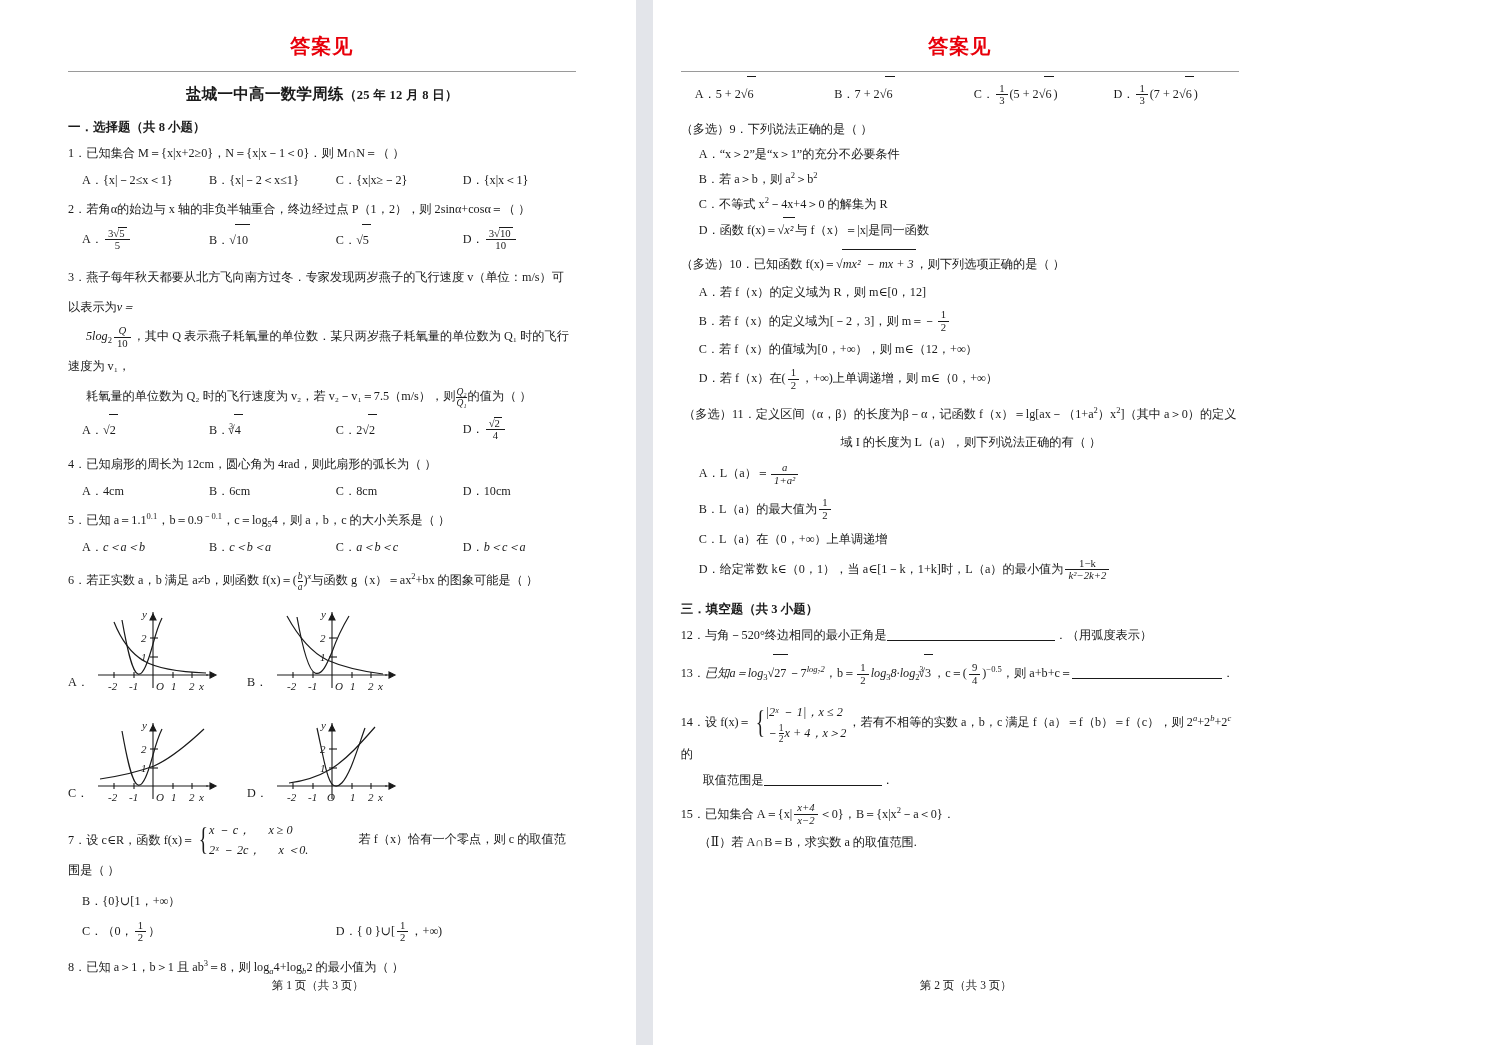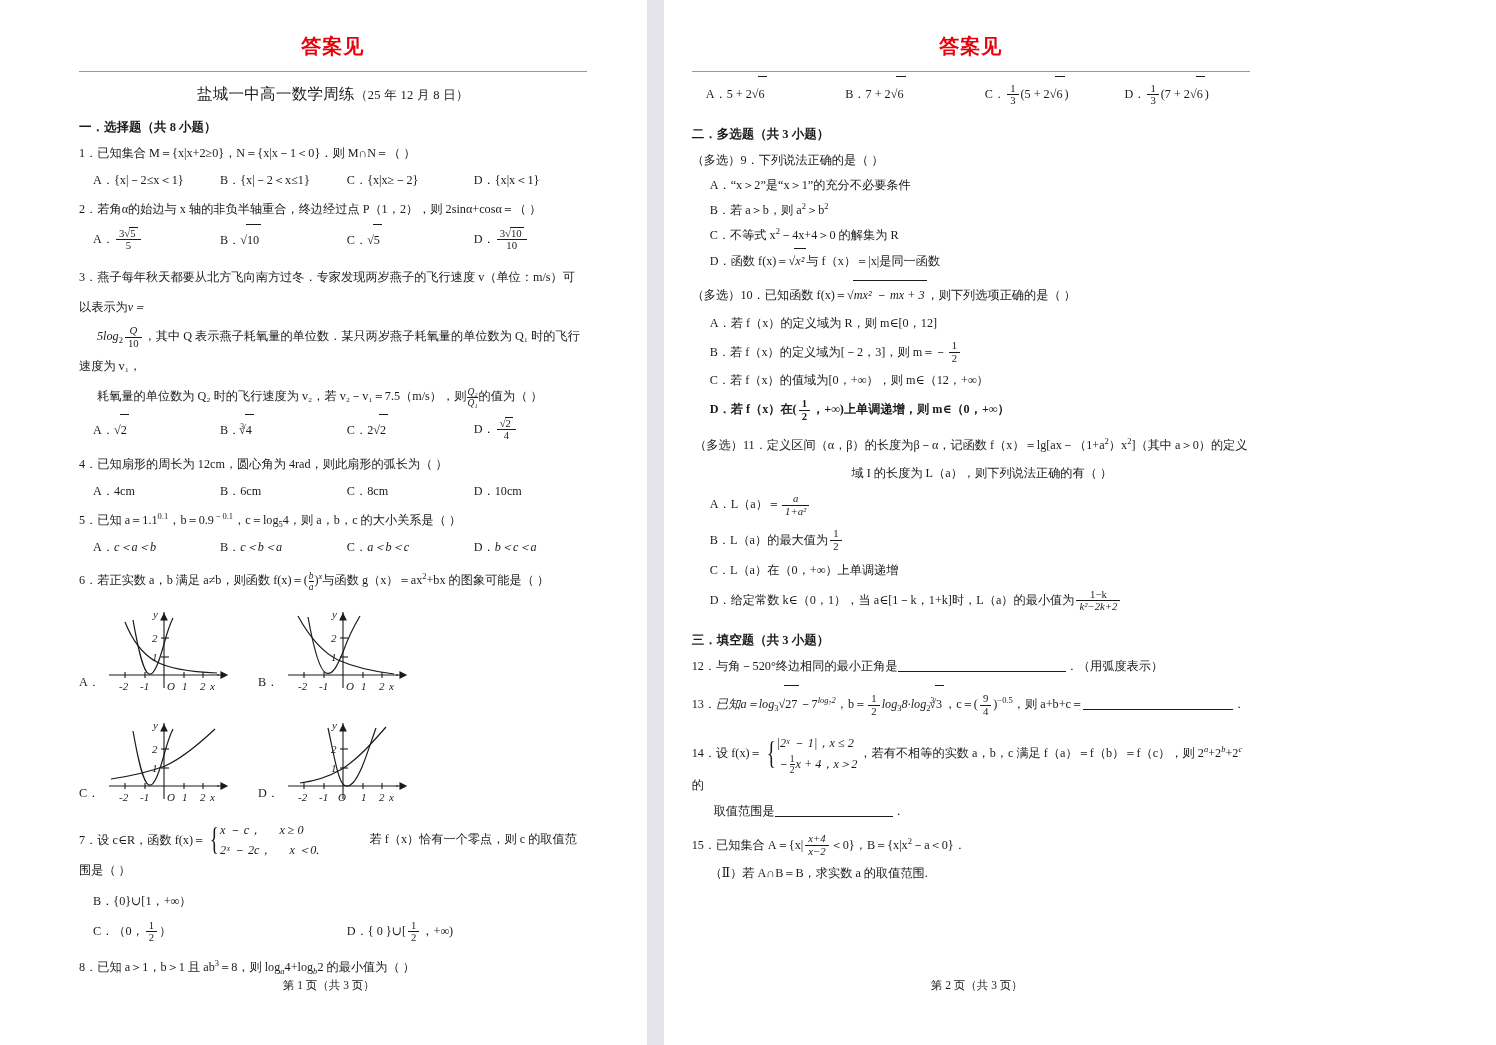--- a/index.html
+++ b/index.html
@@ -4,36 +4,36 @@
 <title>math-worksheet</title>
 <style>
   html,body{margin:0;padding:0;}
   body{
     width:1496px;height:1045px;
     background:#ffffff;
     font-family:"Liberation Serif","DejaVu Serif",serif;
     color:#1a1a1a;
     overflow:hidden;
   }
-  .sheet{position:relative;width:1279px;height:1045px;display:flex;padding-left:11px;}
+  .sheet{position:relative;width:1279px;height:1045px;display:flex;}
   .page{position:relative;background:#fff;height:1045px;box-sizing:border-box;}
   .page-left{width:739px;padding:0 60px 0 68px;}
   .gutter{width:17px;background:#e3e5ea;height:1045px;flex:0 0 17px;}
   .page-right{width:740px;padding:0 40px 0 28px;}
 
   .redhead{
     text-align:center;color:#e8000a;font-weight:bold;
     font-size:20px;letter-spacing:1px;padding-top:36px;line-height:1;
     font-family:"DejaVu Sans","Liberation Sans",sans-serif;
   }
   .rule{height:0;border-top:1.4px solid #9a9a9a;margin-top:15px;}
   .page-right .rule{margin-top:15px;}
 
   .doctitle{
-    text-align:center;font-weight:normal;font-size:15.5px;margin-top:12px;
+    text-align:center;font-weight:bold;font-size:15.5px;margin-top:12px;
     letter-spacing:.3px;
   }
   .doctitle .small{font-size:12.5px;}
 
   .sechead{font-weight:bold;font-size:12.5px;margin-top:14px;margin-bottom:2px;}
 
   .q{font-size:12.2px;line-height:1.95;margin-top:6px;}
   .opts{display:flex;font-size:12.2px;margin-top:2px;line-height:2.0;}
   .opts.c4 > div{width:25%;}
   .opts.c2 > div{width:50%;}
@@ -323,37 +323,36 @@
     <div class="redhead">答案见</div>
     <div class="rule"></div>
 
     <div class="opts c4" style="line-height:2.9;margin-top:4px;">
       <div class="opt"><span>A．</span><span>5 + 2</span><span class="rad"><span class="sign">√</span><span class="body">6</span></span></div>
       <div class="opt"><span>B．</span><span>7 + 2</span><span class="rad"><span class="sign">√</span><span class="body">6</span></span></div>
       <div class="opt"><span>C．</span><span class="frac"><span class="nu">1</span><span class="de">3</span></span><span>(5 + 2</span><span class="rad"><span class="sign">√</span><span class="body">6</span></span><span>)</span></div>
       <div class="opt"><span>D．</span><span class="frac"><span class="nu">1</span><span class="de">3</span></span><span>(7 + 2</span><span class="rad"><span class="sign">√</span><span class="body">6</span></span><span>)</span></div>
     </div>
 
-    <div class="sechead">二．多选题（共 3 小题）</div>
 
     <div class="q">
       <span>（多选）9．</span><span>下列说法正确的是（      ）</span>
     </div>
     <div class="optline">A．“x＞2”是“x＞1”的充分不必要条件</div>
     <div class="optline"><span>B．若 a＞b，则 a</span><sup>2</sup><span>＞b</span><sup>2</sup></div>
     <div class="optline"><span>C．不等式 x</span><sup>2</sup><span>－4x+4＞0 的解集为 R</span></div>
     <div class="optline"><span>D．函数 f(x)＝</span><span class="rad"><span class="sign">√</span><span class="body"><i>x²</i></span></span><span>与 f（x）＝|x|是同一函数</span></div>
 
     <div class="q" style="line-height:2.4;">
       <span>（多选）10．</span><span>已知函数 f(x)＝</span><span class="rad"><span class="sign">√</span><span class="body"><i>mx² － mx + 3</i></span></span><span>，则下列选项正确的是（      ）</span>
     </div>
     <div class="optline">A．若 f（x）的定义域为 R，则 m∈[0，12]</div>
     <div class="optline" style="line-height:2.7;"><span>B．若 f（x）的定义域为[－2，3]，则 m＝－</span><span class="frac"><span class="nu">1</span><span class="de">2</span></span></div>
     <div class="optline">C．若 f（x）的值域为[0，+∞），则 m∈（12，+∞）</div>
-    <div class="optline" style="line-height:2.7;font-weight:bold;"><span>D．若 f（x）在(</span><span class="frac"><span class="nu">1</span><span class="de">2</span></span><span>，+∞)上单调递增，则 m∈（0，+∞）</span></div>
+    <div class="optline" style="line-height:2.7;"><span>D．若 f（x）在(</span><span class="frac"><span class="nu">1</span><span class="de">2</span></span><span>，+∞)上单调递增，则 m∈（0，+∞）</span></div>
 
     <div class="q" style="line-height:2.25;text-align:center;">
       <span>（多选）11．</span><span>定义区间（α，β）的长度为β－α，记函数 f（x）＝lg[ax－（1+a</span><sup>2</sup><span>）x</span><sup>2</sup><span>]（其中 a＞0）的定义</span><br>
       <span style="padding-left:22px;">域 I 的长度为 L（a），则下列说法正确的有（      ）</span>
     </div>
     <div class="optline" style="line-height:2.9;"><span>A．L（a）＝</span><span class="frac"><span class="nu"><i>a</i></span><span class="de"><i>1+a²</i></span></span></div>
     <div class="optline" style="line-height:2.9;"><span>B．L（a）的最大值为</span><span class="frac"><span class="nu">1</span><span class="de">2</span></span></div>
     <div class="optline">C．L（a）在（0，+∞）上单调递增</div>
     <div class="optline" style="line-height:2.9;"><span>D．给定常数 k∈（0，1），当 a∈[1－k，1+k]时，L（a）的最小值为</span><span class="frac"><span class="nu">1−k</span><span class="de"><i>k²−2k+2</i></span></span></div>
 

